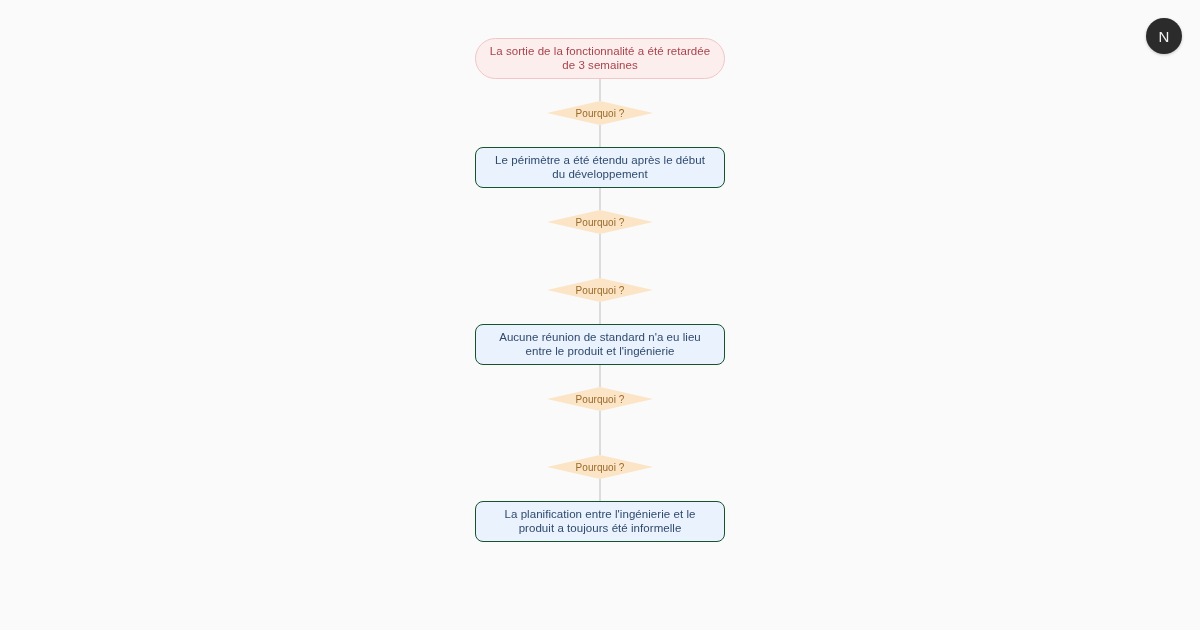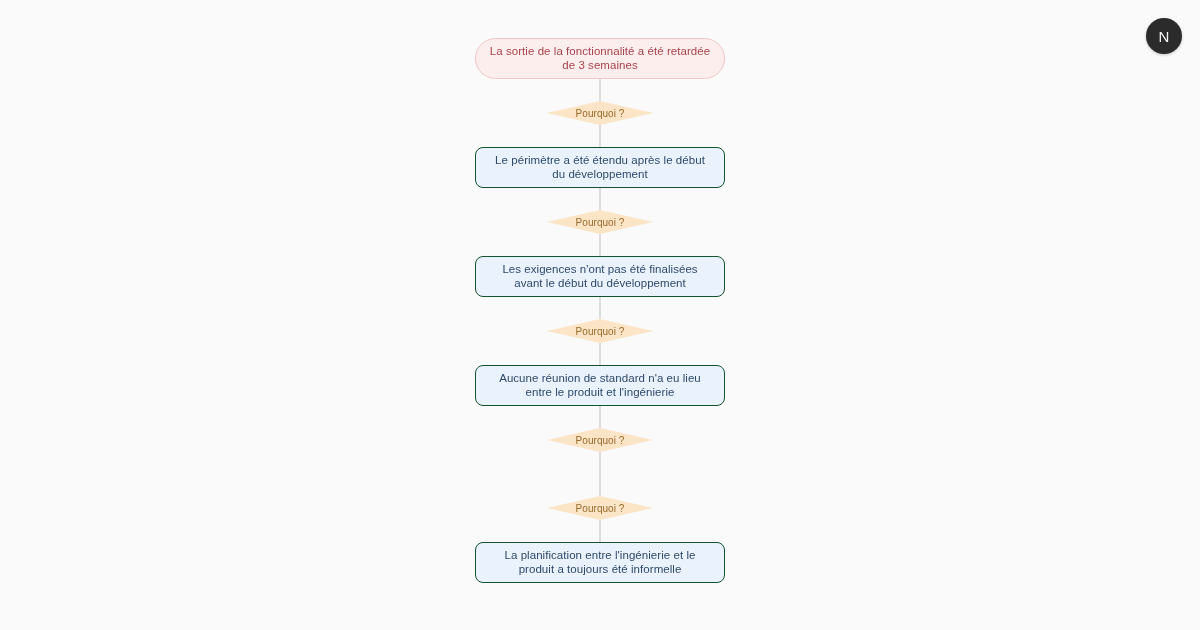--- a/index.html
+++ b/index.html
@@ -136,21 +136,20 @@
 
     <div class="connector connector-long"></div>
 
     <div class="diamond-wrap">
       <div class="diamond-shape"></div>
       <span class="diamond-label">Pourquoi ?</span>
     </div>
 
     <div class="connector connector-long"></div>
 
-    <div class="node node-why">Les exigences n'ont pas été finalisées avant le début du développement</div>
 
     <div class="connector connector-long"></div>
 
     <div class="diamond-wrap">
       <div class="diamond-shape"></div>
       <span class="diamond-label">Pourquoi ?</span>
     </div>
 
     <div class="connector connector-long"></div>
 

